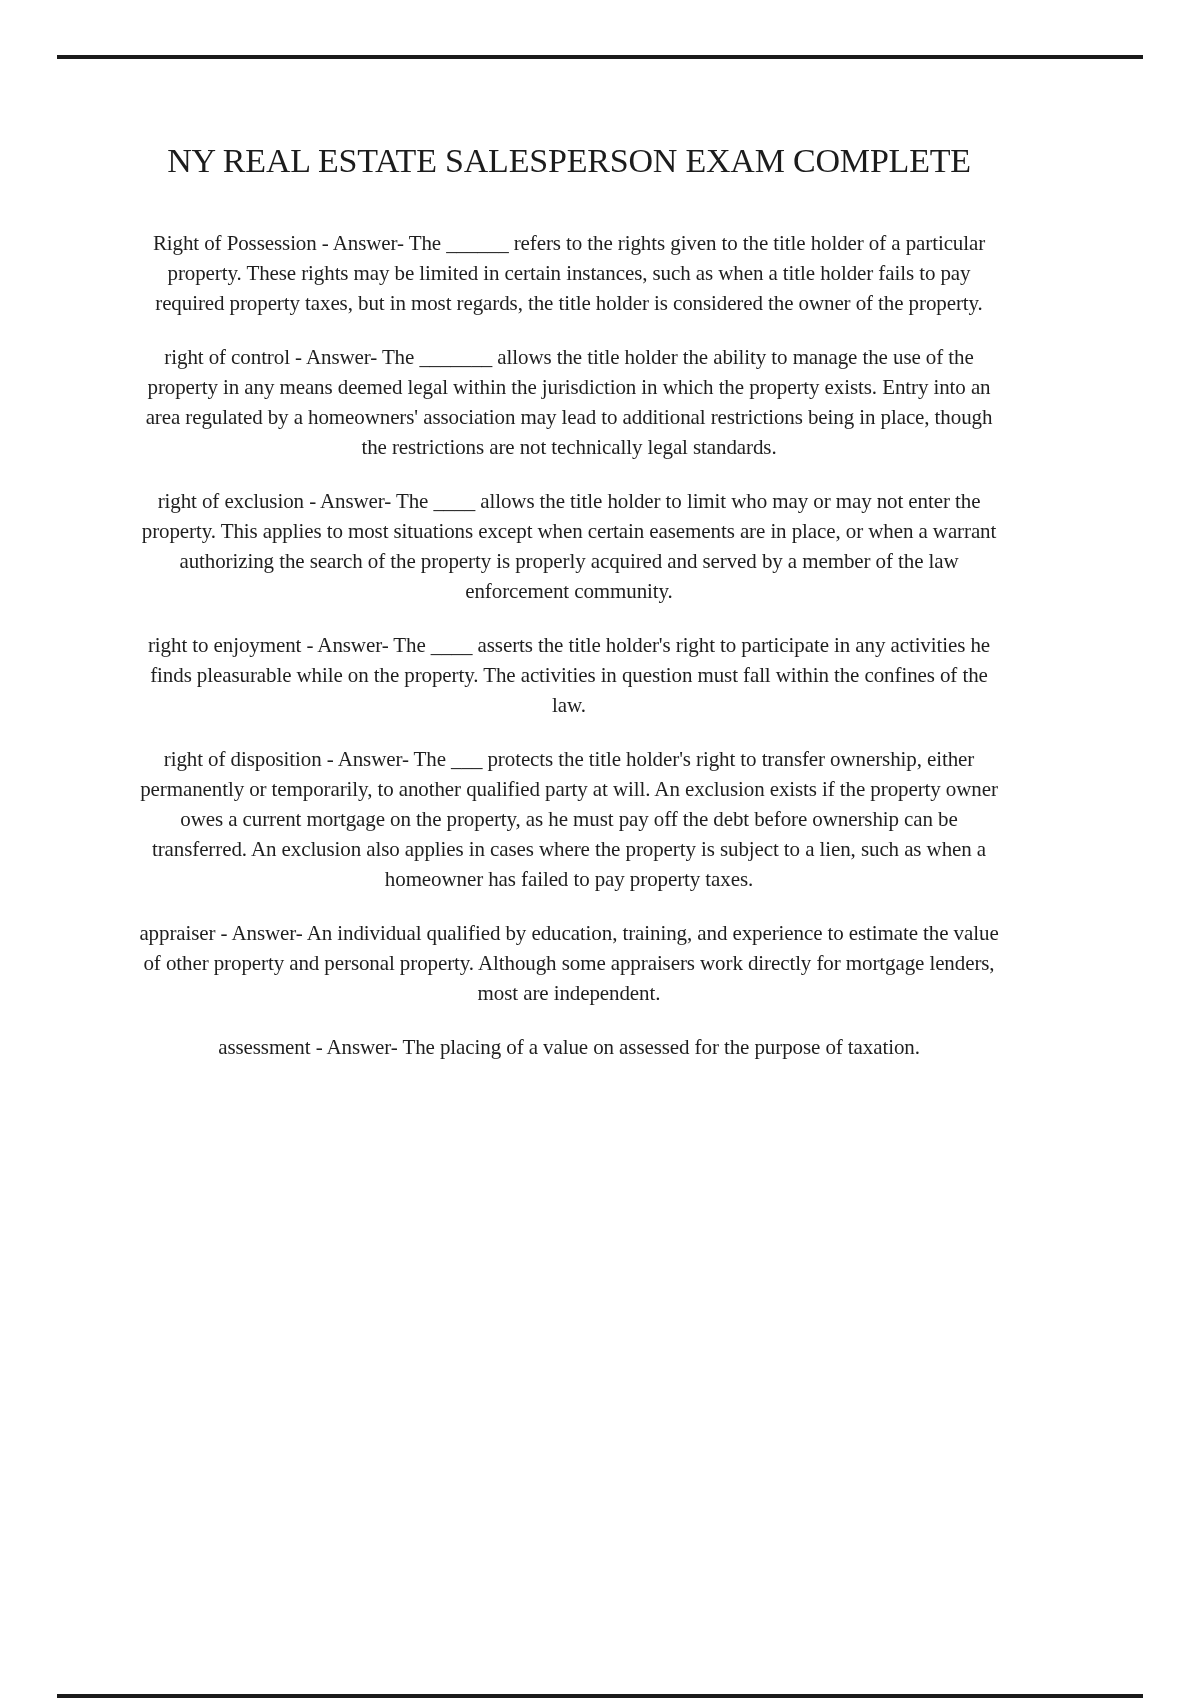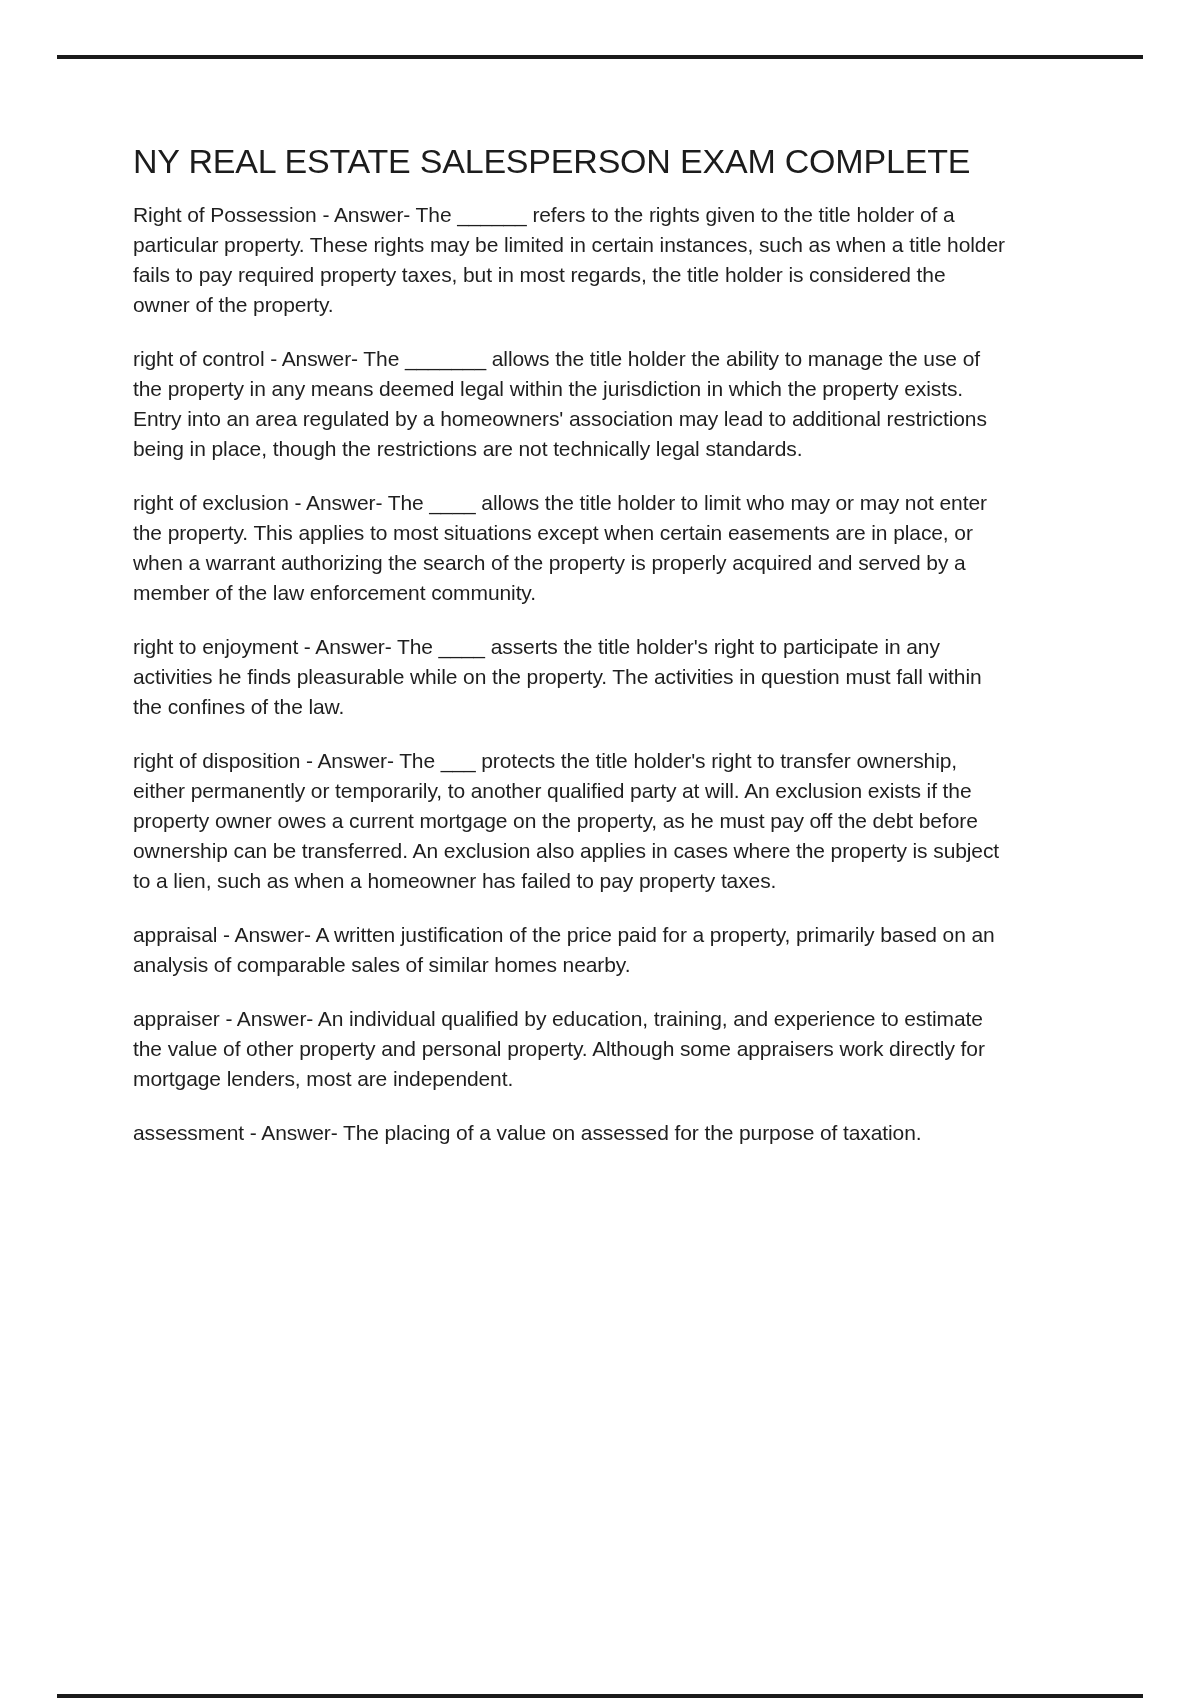--- a/index.html
+++ b/index.html
@@ -6,21 +6,22 @@
     margin: 0;
     padding: 0;
     background: #ffffff;
   }
   .page {
     position: relative;
     width: 1200px;
     height: 1700px;
     background: #ffffff;
     overflow: hidden;
-    font-family: Liberation Sans, sans-serif;
+    font-family: Liberation Serif, serif;
+    text-align: center;
   }
   .rule {
     position: absolute;
     left: 57px;
     width: 1086px;
     height: 4px;
     background: #1a1a1a;
   }
   .rule-top { top: 55px; }
   .rule-bottom { top: 1694px; }
@@ -33,21 +34,21 @@
   h1.doc-title {
     margin: 140px 0 0 0;
     font-size: 34px;
     line-height: 42px;
     font-weight: normal;
     letter-spacing: -0.2px;
     color: #1c1c1c;
     white-space: nowrap;
   }
   .doc-body {
-    margin-top: 18px;
+    margin-top: 46px;
   }
   .doc-body p {
     margin: 0 0 24px 0;
     font-size: 21px;
     line-height: 30px;
     color: #1f1f1f;
     letter-spacing: -0.1px;
   }
 </style>
 </head>
@@ -58,20 +59,19 @@
 
   <div class="content">
     <h1 class="doc-title">NY REAL ESTATE SALESPERSON EXAM COMPLETE</h1>
 
     <div class="doc-body">
       <p>Right of Possession - Answer- The ______ refers to the rights given to the title holder of a particular property. These rights may be limited in certain instances, such as when a title holder fails to pay required property taxes, but in most regards, the title holder is considered the owner of the property.</p>
       <p>right of control - Answer- The _______ allows the title holder the ability to manage the use of the property in any means deemed legal within the jurisdiction in which the property exists. Entry into an area regulated by a homeowners' association may lead to additional restrictions being in place, though the restrictions are not technically legal standards.</p>
       <p>right of exclusion - Answer- The ____ allows the title holder to limit who may or may not enter the property. This applies to most situations except when certain easements are in place, or when a warrant authorizing the search of the property is properly acquired and served by a member of the law enforcement community.</p>
       <p>right to enjoyment - Answer- The ____ asserts the title holder's right to participate in any activities he finds pleasurable while on the property. The activities in question must fall within the confines of the law.</p>
       <p>right of disposition - Answer- The ___ protects the title holder's right to transfer ownership, either permanently or temporarily, to another qualified party at will. An exclusion exists if the property owner owes a current mortgage on the property, as he must pay off the debt before ownership can be transferred. An exclusion also applies in cases where the property is subject to a lien, such as when a homeowner has failed to pay property taxes.</p>
-      <p>appraisal - Answer- A written justification of the price paid for a property, primarily based on an analysis of comparable sales of similar homes nearby.</p>
       <p>appraiser - Answer- An individual qualified by education, training, and experience to estimate the value of other property and personal property. Although some appraisers work directly for mortgage lenders, most are independent.</p>
       <p>assessment - Answer- The placing of a value on assessed for the purpose of taxation.</p>
     </div>
   </div>
 
   <div class="rule rule-bottom"></div>
 </div>
 
 </body></html>

